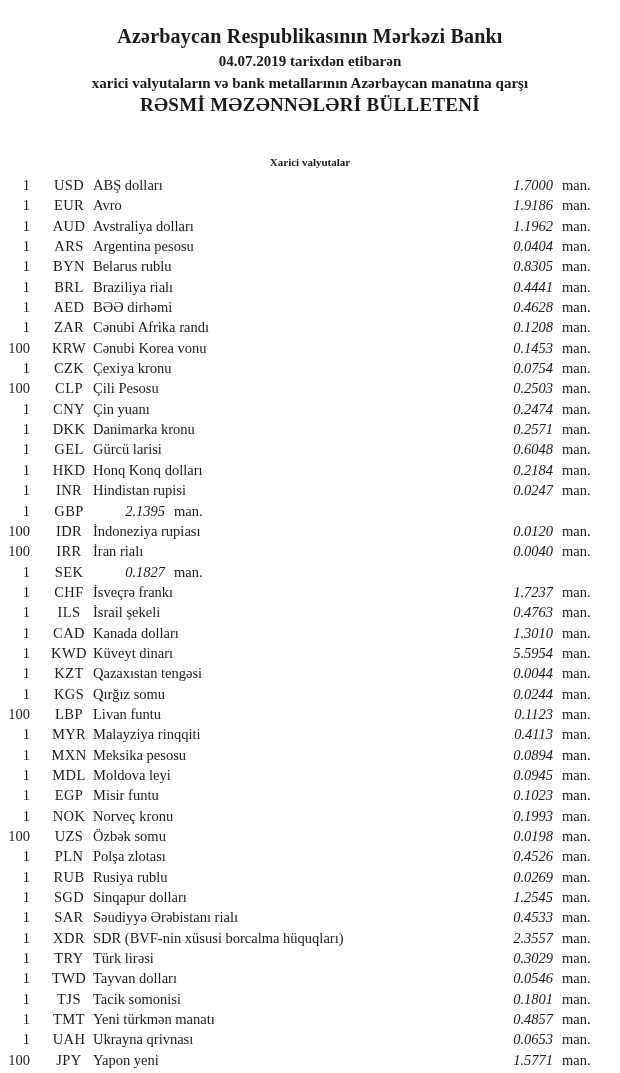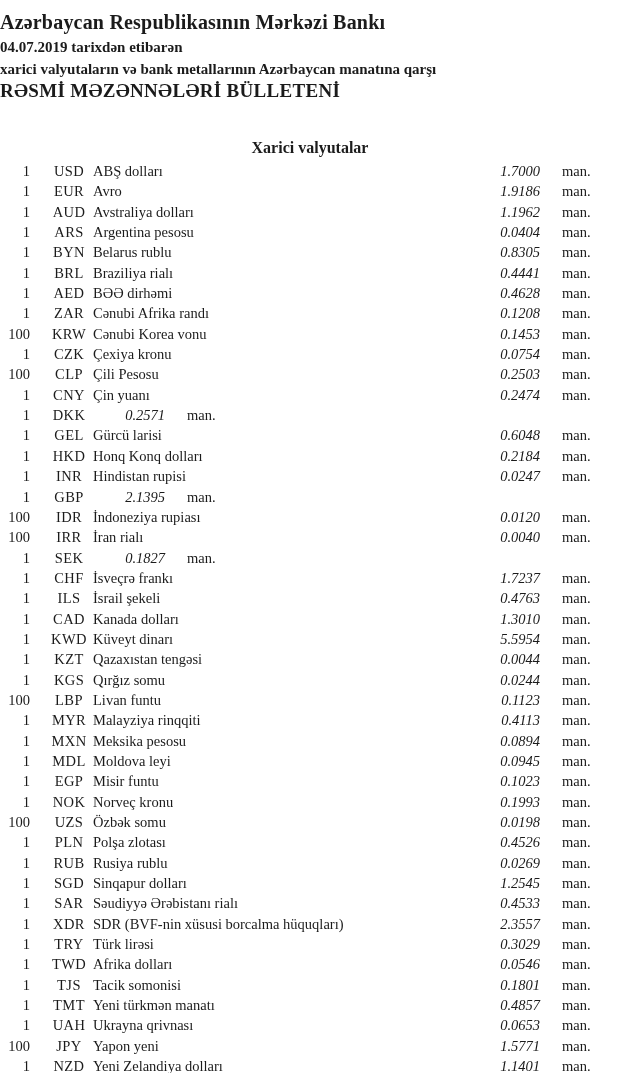--- a/index.html
+++ b/index.html
@@ -10,43 +10,43 @@
     color: #1b1b1b;
     font-family: "Liberation Serif", "DejaVu Serif", serif;
     overflow: hidden;
   }
   .page {
     width: 620px;
     height: 1073px;
     background: #ffffff;
   }
   .header {
-    text-align: left;
-    padding-top: 9px;
+    text-align: center;
+    padding-top: 23px;
   }
   .title {
     font-size: 20px;
     font-weight: bold;
     line-height: 27px;
     letter-spacing: 0.2px;
   }
   .subline {
     font-size: 15px;
     font-weight: bold;
     line-height: 22px;
   }
   .bulletin-line {
     font-size: 19px;
     font-weight: bold;
     line-height: 22px;
     letter-spacing: 0.3px;
   }
   .section-title {
     text-align: center;
-    font-size: 16px;
+    font-size: 11px;
     font-weight: bold;
     margin-top: 36px;
     line-height: 20px;
   }
   .rates-table {
     margin-top: 3px;
     padding-right: 14px;
   }
   .row {
     display: flex;
@@ -74,21 +74,21 @@
   }
   .cell-rate {
     width: 72px;
     text-align: right;
     font-weight: normal;
     font-style: italic;
     flex: 0 0 auto;
   }
   .cell-unit {
     width: 44px;
-    margin-left: 22px;
+    margin-left: 9px;
     flex: 0 0 auto;
   }
 </style>
 </head>
 <body>
 
 <div class="page">
 
   <div class="header">
     <div class="title">Azərbaycan Respublikasının Mərkəzi Bankı</div>
@@ -192,20 +192,21 @@
     <span class="cell-qty">1</span>
     <span class="cell-code">CNY</span>
     <span class="cell-name">Çin yuanı</span>
     <span class="cell-rate">0.2474</span>
     <span class="cell-unit">man.</span>
   </div>
 
   <div class="row">
     <span class="cell-qty">1</span>
     <span class="cell-code">DKK</span>
+    <span class="cell-name">Danimarka kronu</span>
     <span class="cell-rate">0.2571</span>
     <span class="cell-unit">man.</span>
   </div>
 
   <div class="row">
     <span class="cell-qty">1</span>
     <span class="cell-code">GEL</span>
     <span class="cell-name">Gürcü larisi</span>
     <span class="cell-rate">0.6048</span>
     <span class="cell-unit">man.</span>
@@ -405,21 +406,21 @@
     <span class="cell-qty">1</span>
     <span class="cell-code">TRY</span>
     <span class="cell-name">Türk lirəsi</span>
     <span class="cell-rate">0.3029</span>
     <span class="cell-unit">man.</span>
   </div>
 
   <div class="row">
     <span class="cell-qty">1</span>
     <span class="cell-code">TWD</span>
-    <span class="cell-name">Afrika dolları</span>
+    <span class="cell-name">Tayvan dolları</span>
     <span class="cell-rate">0.0546</span>
     <span class="cell-unit">man.</span>
   </div>
 
   <div class="row">
     <span class="cell-qty">1</span>
     <span class="cell-code">TJS</span>
     <span class="cell-name">Tacik somonisi</span>
     <span class="cell-rate">0.1801</span>
     <span class="cell-unit">man.</span>

